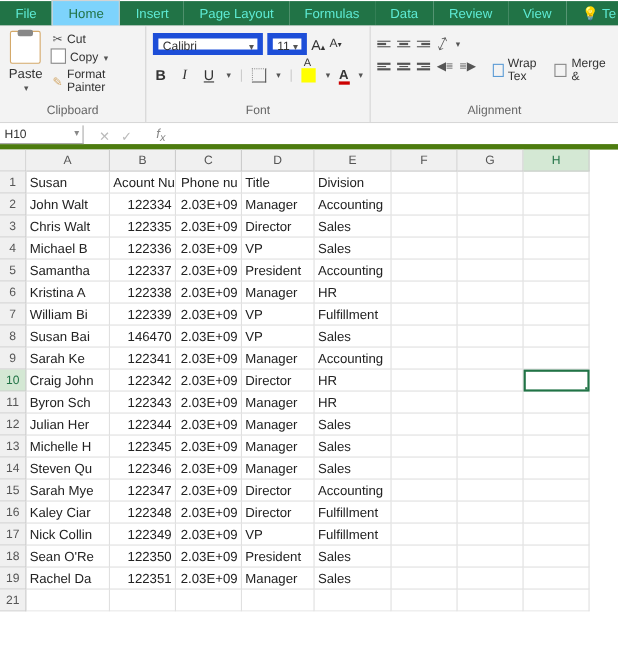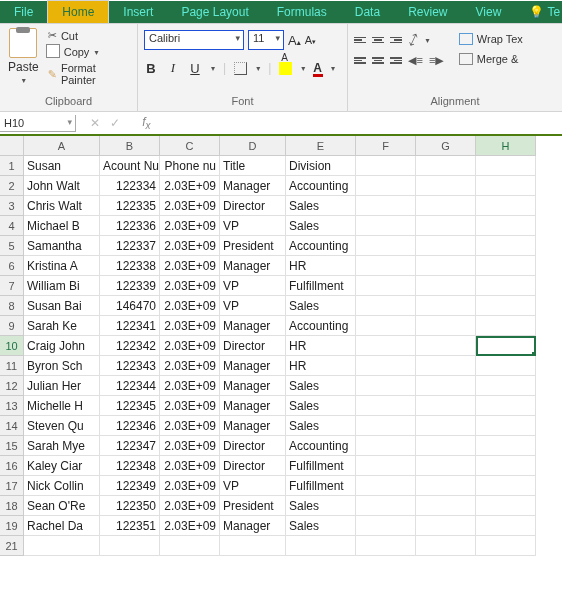--- a/index.html
+++ b/index.html
@@ -1,34 +1,34 @@
 <!DOCTYPE html>
 <html><head>
 <meta charset="utf-8">
 <style>
 *{box-sizing:border-box;margin:0;padding:0;font-family:"Segoe UI",Arial,sans-serif}
 body{background:#fff;font-size:12px;color:#333;width:562px;overflow:hidden}
 .tabs{display:flex;background:#fff;border-bottom:1px solid #d4d4d4;height:24px;align-items:flex-end}
 .tab{padding:4px 14px 4px;font-size:12px;color:#5eead4;background:#217346;cursor:pointer;white-space:nowrap}
 .tab.first{background:#217346}
-.tab.active{background:#eab308;color:#217346;border:1px solid #d4d4d4;border-bottom:none}
+.tab.active{background:#7dd3fc;color:#217346;border:1px solid #d4d4d4;border-bottom:none}
 .ribbon{display:flex;background:#f3f3f3;border-bottom:1px solid #d4d4d4;height:88px}
 .group{border-right:1px solid #d4d4d4;padding:2px 6px 2px;display:flex;flex-direction:column;justify-content:space-between;height:100%}
 .group-content{display:flex;gap:4px;flex:1}
 .group-label{text-align:center;font-size:11px;color:#666;padding-bottom:2px}
 .paste-col{display:flex;flex-direction:column;align-items:center;gap:2px;padding:2px}
 .paste-icon{width:28px;height:30px;background:#fff;border:1px solid #d4a96a;border-radius:2px;position:relative}
 .paste-icon:before{content:"";position:absolute;top:-2px;left:6px;width:14px;height:6px;background:#888;border-radius:2px}
 .mini-btn{display:flex;align-items:center;gap:4px;padding:1px 3px;font-size:11px;color:#333;cursor:pointer}
 .scissors{color:#555}
 .copy-icn{display:inline-block;width:12px;height:12px;border:1px solid #888;position:relative;background:#fff}
 .copy-icn:before{content:"";position:absolute;left:-3px;top:-3px;width:12px;height:12px;border:1px solid #888;background:#fff}
 .brush{color:#d4a96a}
 .font-row1{display:flex;gap:4px;align-items:center;margin-bottom:6px}
-.font-sel{border:1px solid #1d4ed8;background:#fff;font-size:11px;padding:1px 16px 1px 4px;height:20px;position:relative}
+.font-sel{border:5px solid #1d4ed8;background:#fff;font-size:11px;padding:1px 16px 1px 4px;height:20px;position:relative}
 .font-sel.name{width:100px}
 .font-sel.size{width:36px}
 .font-sel:after{content:"▾";position:absolute;right:3px;top:2px;font-size:9px;color:#555}
 .aa{font-size:11px;color:#333;cursor:pointer}
 .aa.big{font-size:13px}
 .font-row2{display:flex;gap:8px;align-items:center}
 .fbtn{font-size:13px;cursor:pointer;color:#333;min-width:14px;text-align:center}
 .fbtn.b{font-weight:bold}
 .fbtn.i{font-style:italic;font-family:serif}
 .fbtn.u{text-decoration:underline}
@@ -43,21 +43,21 @@
 .al{display:inline-flex;flex-direction:column;gap:1px;cursor:pointer}
 .al span{display:block;width:12px;height:1.5px;background:#555}
 .al.l span:nth-child(2){width:8px}
 .al.r span:nth-child(2){width:8px;margin-left:4px}
 .al.c span:nth-child(2){width:8px;margin-left:2px}
 .indent{font-size:11px;color:#555;cursor:pointer}
 .wrap-btn{display:flex;align-items:center;gap:4px;font-size:11px;cursor:pointer;padding:1px 3px}
 .wrap-icn{display:inline-block;width:14px;height:12px;border:1px solid #5b9bd5;position:relative}
 .merge-icn{display:inline-block;width:14px;height:12px;border:1px solid #888;position:relative}
 .rot{font-size:13px;color:#555;transform:rotate(-20deg);display:inline-block}
-.namebox-row{display:flex;align-items:center;border-bottom:2px solid #4d7c0f;height:24px;background:#fff}
+.namebox-row{display:flex;align-items:flex-end;border-bottom:5px solid #4d7c0f;height:24px;background:#fff}
 .namebox{border:1px solid #ababab;border-top:none;border-left:none;width:76px;padding:2px 4px;font-size:11px;position:relative}
 .namebox:after{content:"▾";position:absolute;right:3px;top:2px;font-size:9px;color:#888}
 .fx-tools{display:flex;gap:10px;padding:0 14px;color:#bbb;font-size:12px}
 .fx{font-style:italic;color:#888;font-size:12px;margin-left:8px}
 .sheet{display:flex;flex-direction:column}
 .corner{width:24px;min-width:24px;height:20px;background:#f0f0f0;border-right:1px solid #ccc;border-bottom:1px solid #ccc}
 .hdr-row{display:flex;height:20px}
 .colh{background:#f0f0f0;border-right:1px solid #ccc;border-bottom:1px solid #ccc;text-align:center;font-size:11px;color:#555;line-height:20px}
 .row{display:flex;height:20px}
 .rowh{width:24px;min-width:24px;background:#f0f0f0;border-right:1px solid #ccc;border-bottom:1px solid #ccc;text-align:center;font-size:11px;color:#555;line-height:20px}
@@ -172,21 +172,21 @@
             </span>
           <span class="al r">
               <span></span>
               <span></span>
               <span></span>
             </span>
           <span class="indent">◀≡</span>
           <span class="indent">≡▶</span>
         </div>
       </div>
-      <div style="display:flex;flex-direction:column;gap:6px;padding-top:6px;margin-left:8px">
+      <div style="display:flex;flex-direction:row;gap:6px;padding-top:6px;margin-left:8px">
         <div class="wrap-btn">
             <span class="wrap-icn"></span>
             <span>Wrap Tex</span>
           </div>
         <div class="wrap-btn">
             <span class="merge-icn"></span>
             <span>Merge &amp;</span>
           </div>
       </div>
     </div>

